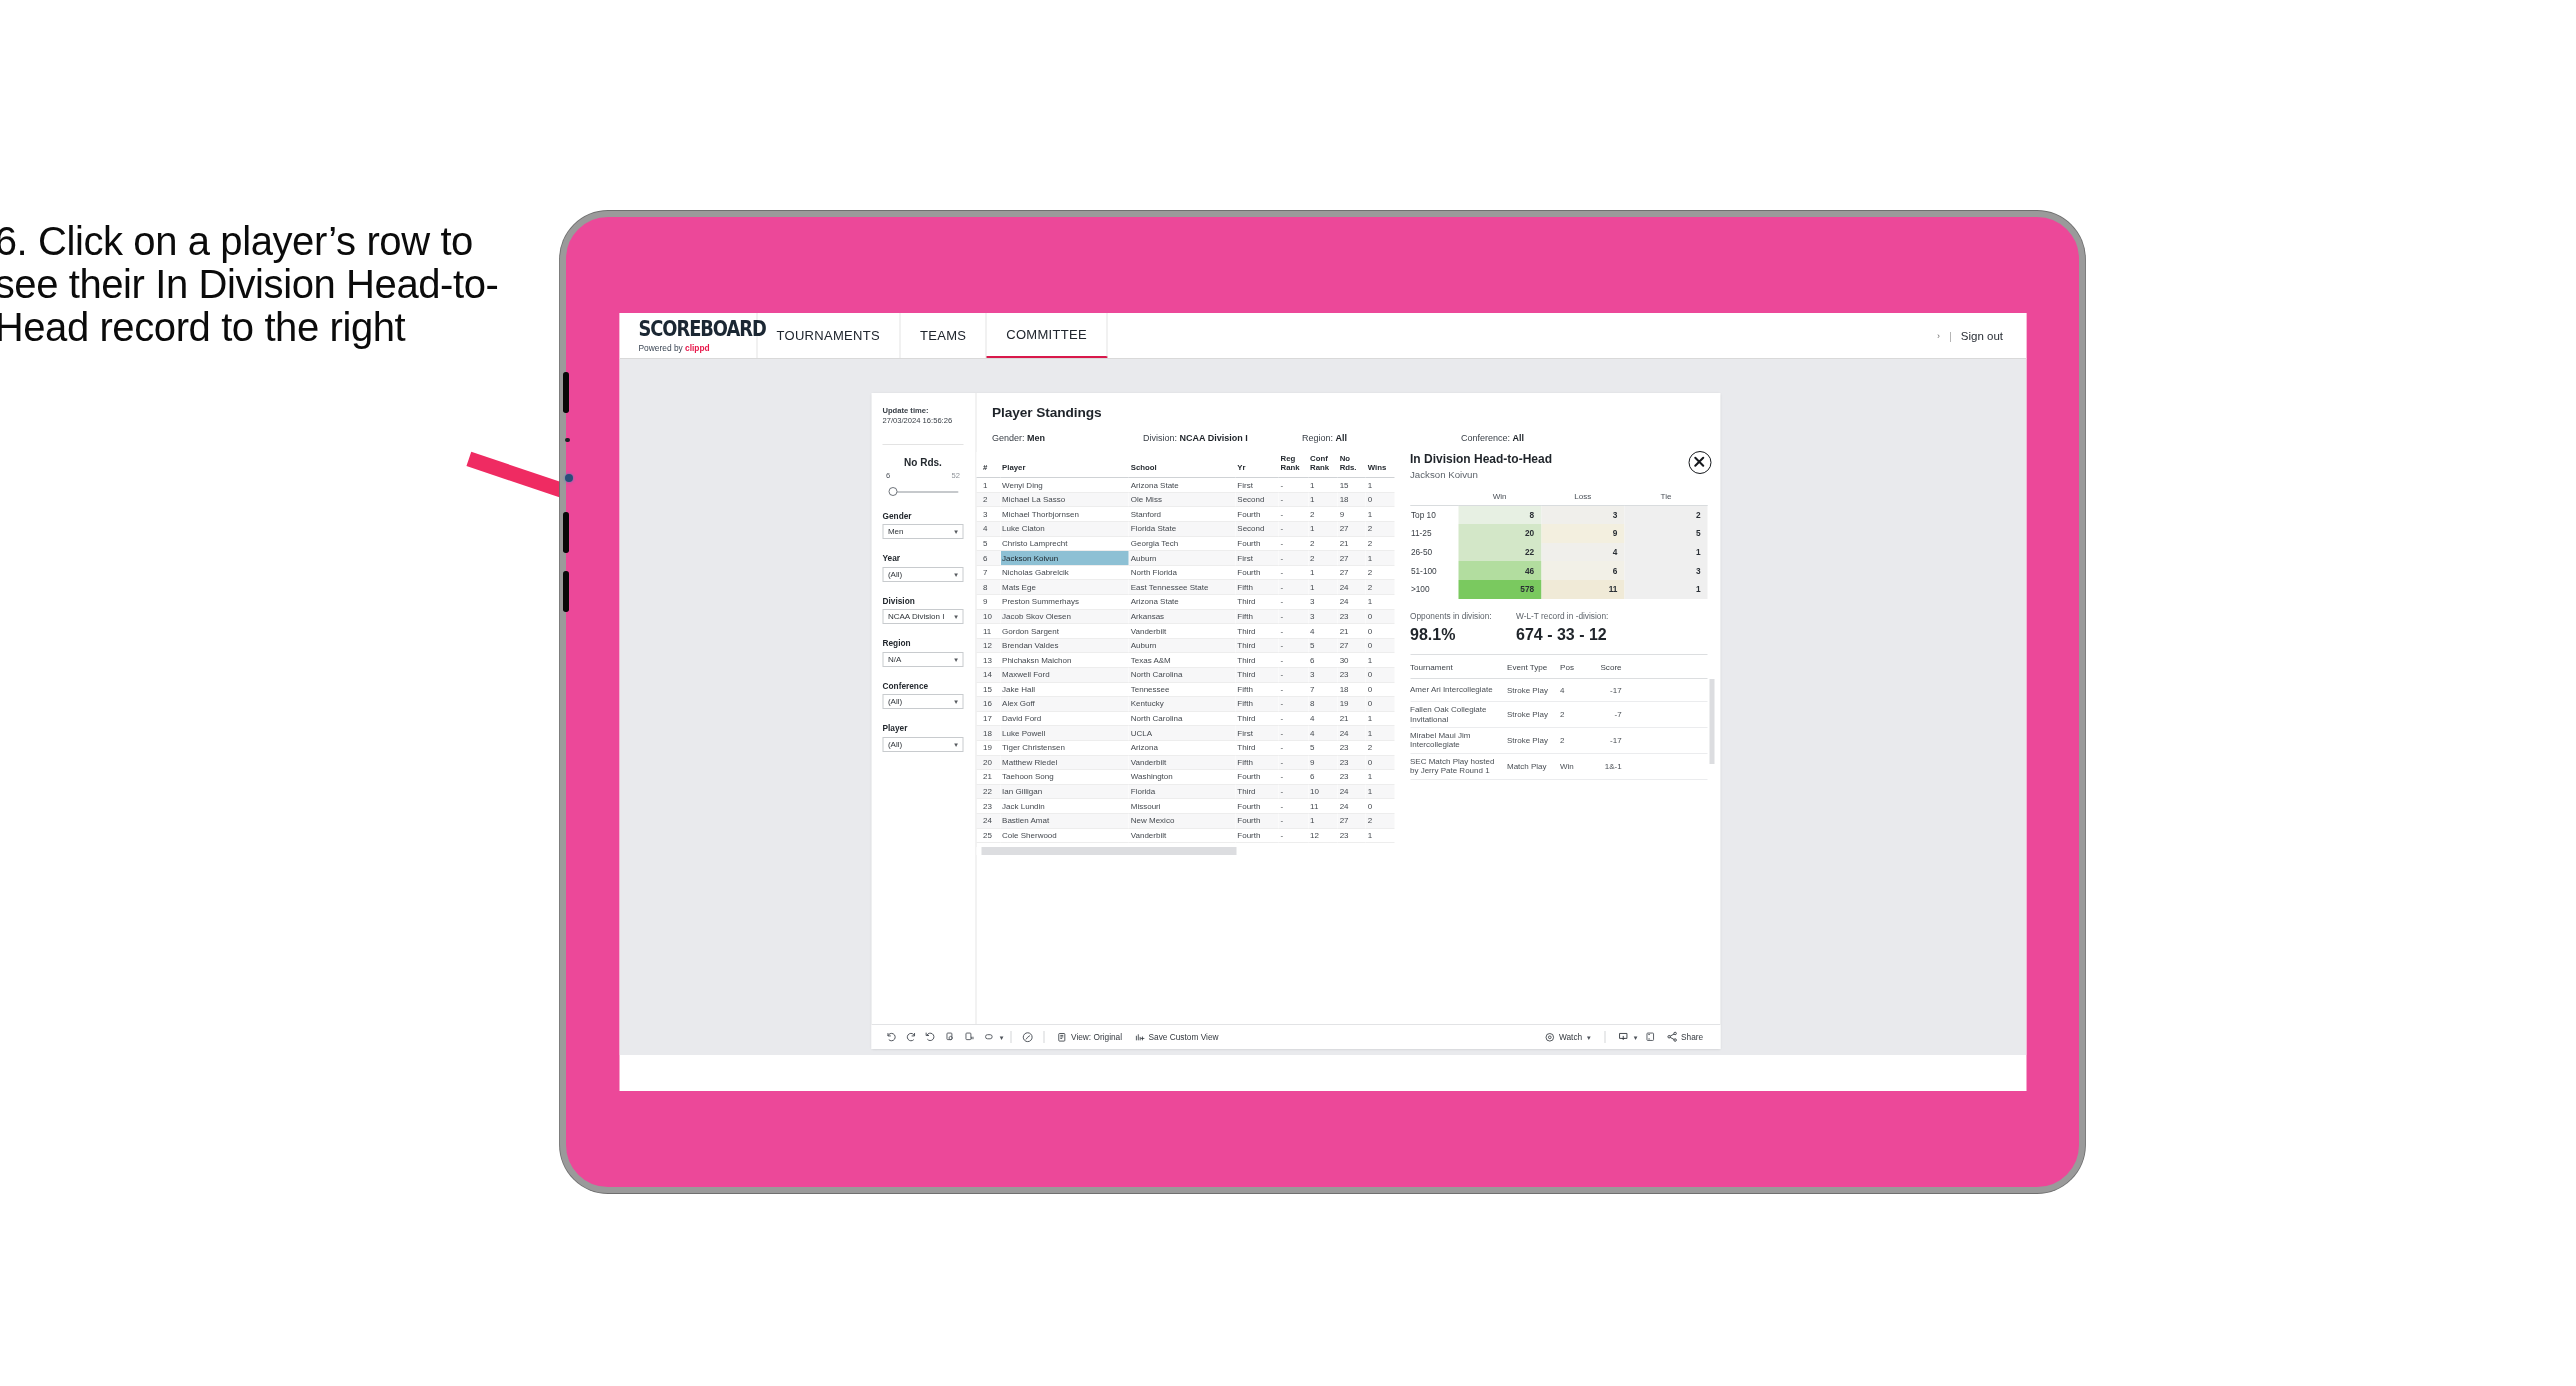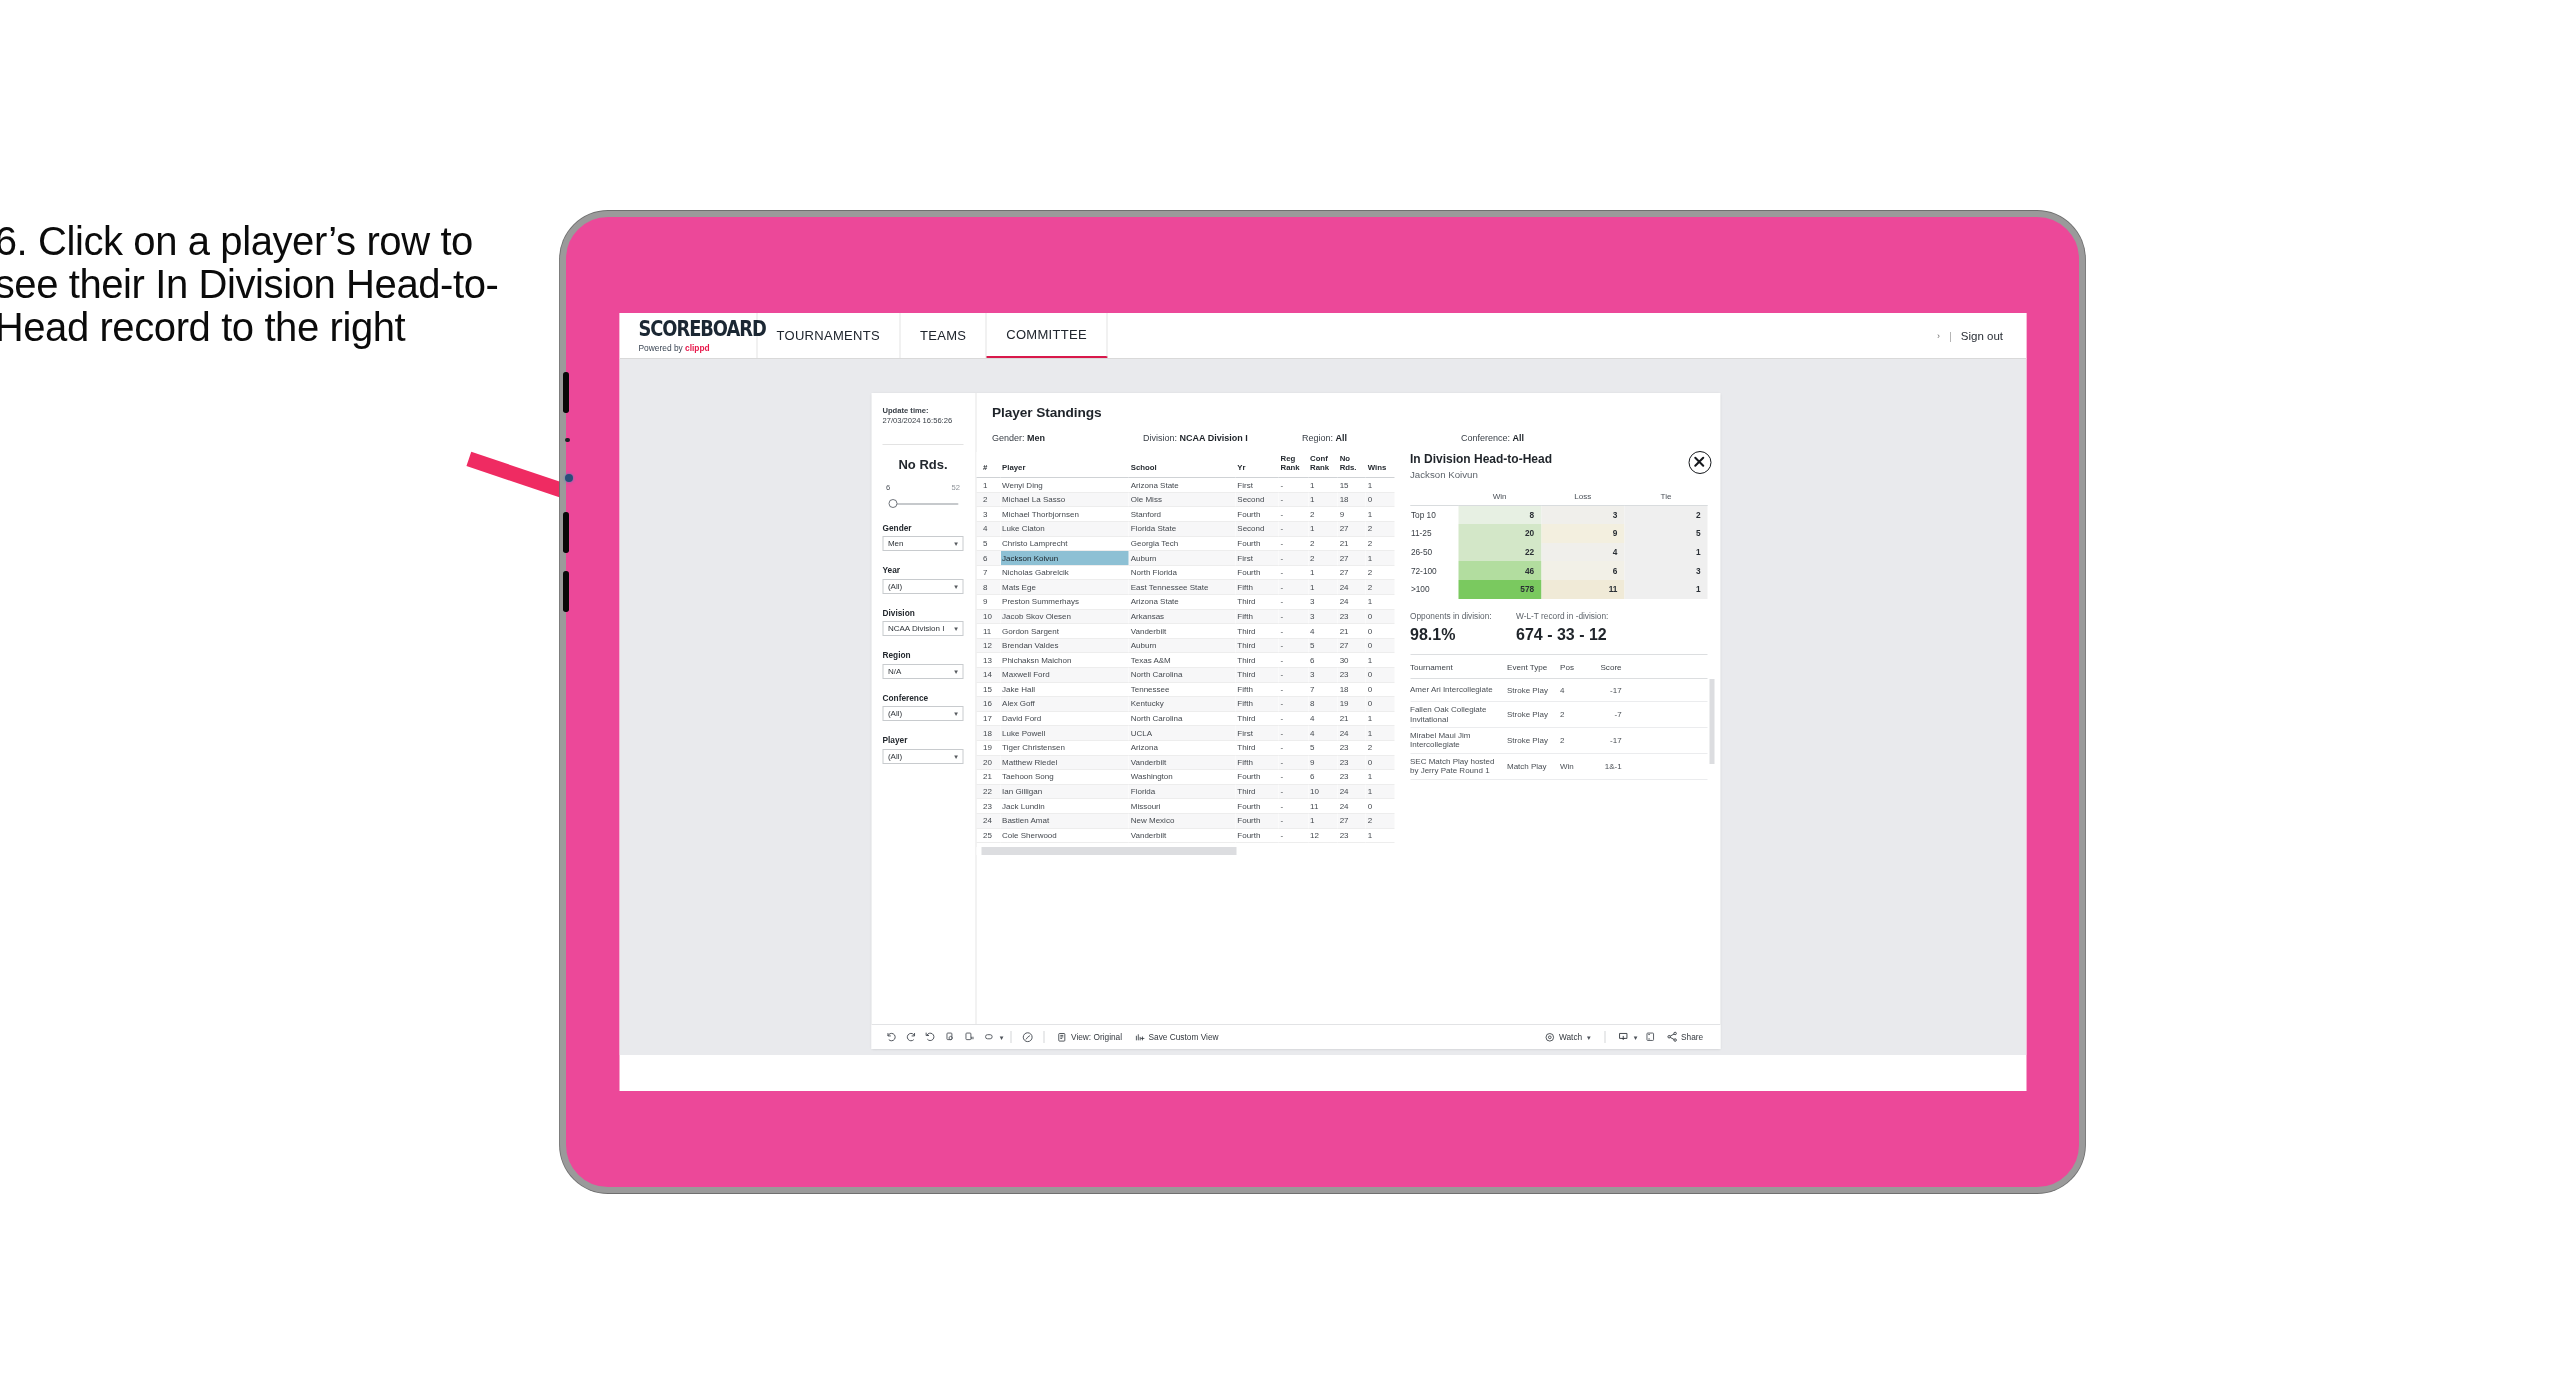--- a/index.html
+++ b/index.html
@@ -84,21 +84,21 @@
 
   
   #filters {
     width: 105px; border-right: 0.9px solid #e6e6e6; padding: 13.3px 11.5px 0 11.5px;
     font-size: 8px; color: #2e3338; flex-shrink: 0;
   }
   #upd-label { font-weight: bold; font-size: 7.6px; color: #3a4048; }
   #upd-val { font-size: 7.6px; color: #3a4048; margin-top: 0.9px; }
   #filters hr { border: none; border-top: 0.9px solid #e3e3e3; margin: 18.6px 0 12.4px 0; }
 
-  #rds-title { text-align: center; font-weight: bold; font-size: 13px; color: #23282e; margin-bottom: 11px; }
+  #rds-title { text-align: center; font-weight: bold; font-size: 10px; color: #23282e; margin-bottom: 3px; }
   #rds-row { display: flex; justify-content: space-between; font-size: 7.6px; color: #4a5058; padding: 0 3.5px; }
   #rds-row .max { color: #8d9298; }
   #slider { position: relative; margin: 6.2px 5.3px 0 5.3px; height: 10.6px; }
   #slider .track { position: absolute; left: 5.3px; right: 0; top: 4.4px; height: 2.7px; background: #c6c9cc; border-radius: 1.8px; }
   #slider .knob { position: absolute; left: 0.9px; top: 0.9px; width: 8.9px; height: 8.9px; border: 1.2px solid #6e737a; background: #fff; border-radius: 50%; }
 
   .f-group { margin-top: 14px; }
   .f-label { font-weight: bold; font-size: 8.3px; color: #23282e; margin-bottom: 3.5px; }
   .f-select {
     height: 15px; border: 0.9px solid #c8cbce; background: #fff;
@@ -622,21 +622,21 @@
                           <td style="background: rgb(243, 239, 223);">9</td>
                           <td style="background: rgb(239, 239, 239);">5</td>
                         </tr>
                         <tr>
                           <td class="rl">26-50</td>
                           <td style="background: rgb(211, 231, 200);">22</td>
                           <td style="background: rgb(240, 239, 235);">4</td>
                           <td style="background: rgb(239, 239, 239);">1</td>
                         </tr>
                         <tr>
-                          <td class="rl">72-100</td>
+                          <td class="rl">51-100</td>
                           <td style="background: rgb(178, 221, 159);">46</td>
                           <td style="background: rgb(242, 240, 231);">6</td>
                           <td style="background: rgb(239, 239, 239);">3</td>
                         </tr>
                         <tr>
                           <td class="rl">&gt;100</td>
                           <td style="background: rgb(122, 201, 95);">578</td>
                           <td style="background: rgb(240, 234, 215);">11</td>
                           <td style="background: rgb(239, 239, 239);">1</td>
                         </tr>

